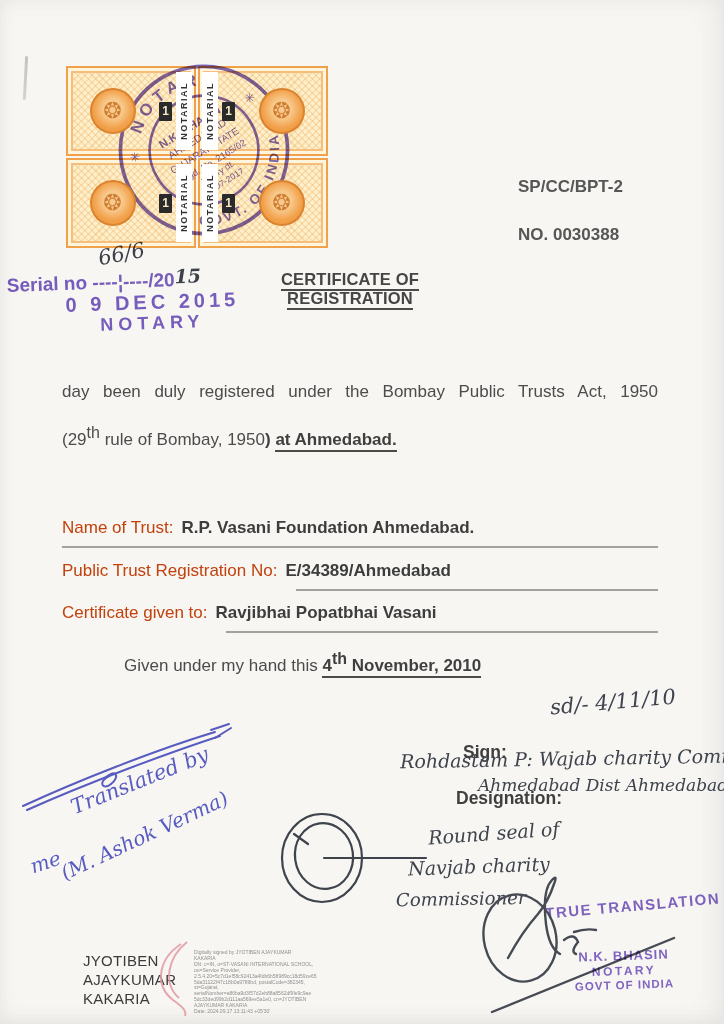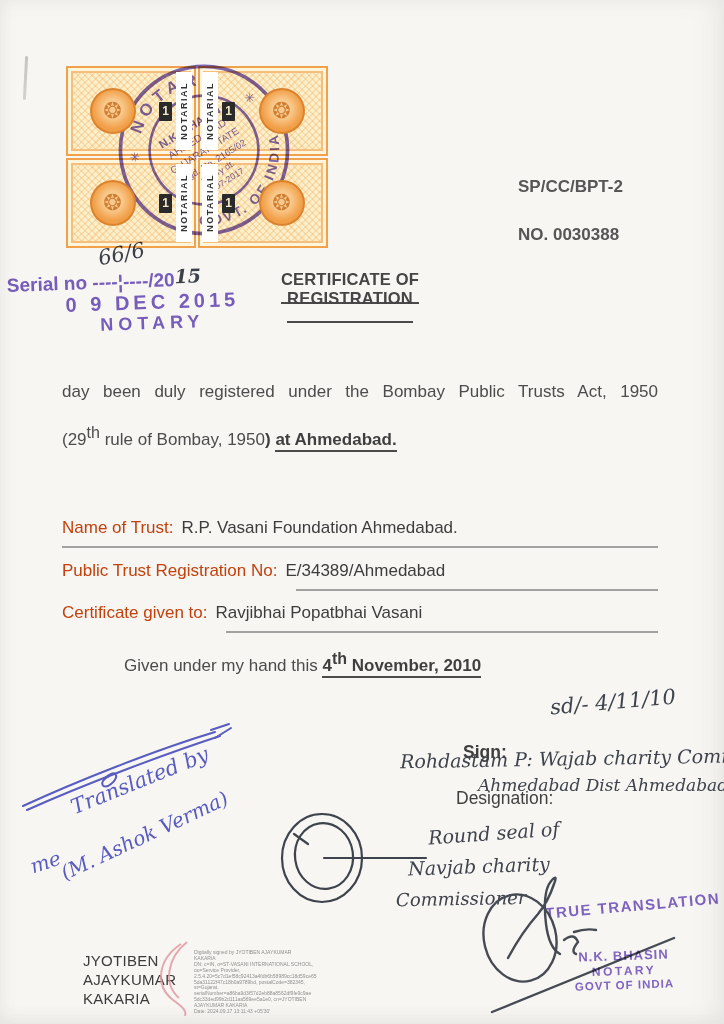--- a/index.html
+++ b/index.html
@@ -50,47 +50,47 @@
   
   .serial{left:6px;top:258px;width:230px;color:#7a5fc5;transform:rotate(-2deg);mix-blend-mode:multiply;}
   .serial-line1{position:absolute;left:0;top:12px;font-size:19px;font-weight:bold;white-space:nowrap;}
   .serial-hw{position:absolute;left:92px;top:-16px;font-size:21px;transform:rotate(-9deg);}
   .serial-yr-hw{font-size:19px;position:relative;top:-3px;}
   .serial-date{position:absolute;left:58px;top:34px;font-size:20px;font-weight:bold;letter-spacing:4px;white-space:nowrap;}
   .serial-notary{position:absolute;left:92px;top:56px;font-size:18px;font-weight:bold;letter-spacing:5px;}
 
   
   .title{left:222px;top:270px;width:256px;text-align:center;}
-  .title span{font-size:16.5px;font-weight:bold;color:#454545;border-bottom:2px solid #4a4a4a;padding-bottom:14px;letter-spacing:.2px;}
+  .title span{font-size:16.5px;font-weight:bold;color:#454545;border-bottom:2px solid #4a4a4a;padding-bottom:1px;letter-spacing:.2px;}
 
   
   .body-line{left:62px;width:596px;font-size:17px;color:#4c4c4c;}
   .body-l1{top:336px;text-indent:48px;text-align:justify;text-align-last:justify;}
   .body-l2{top:382px;text-align:justify;text-align-last:justify;}
   .body-l3{top:424px;}
 
   
   .field{left:62px;width:596px;font-size:17px;white-space:nowrap;}
   .f1{top:518px;} .f2{top:561px;} .f3{top:603px;}
   .flabel{color:#c2410c;margin-right:8px;text-align:right;}
-  .fvalue{font-weight:normal;color:#3d3d3d;text-align:right;}
+  .fvalue{font-weight:bold;color:#3d3d3d;text-align:right;}
   .frule{height:1.5px;background:#929292;opacity:.85;}
   .r1{left:62px;top:546px;width:596px;}
   .r2{left:296px;top:589px;width:362px;}
   .r3{left:226px;top:631px;width:432px;}
 
   
   .given{left:124px;top:650px;font-size:17px;}
 
   
   .sd-note{left:550px;top:690px;font-size:21px;transform:rotate(-5deg);white-space:nowrap;}
   .sign-label{left:463px;top:742px;font-size:17.5px;font-weight:bold;color:#3f3f3f;}
   .sign-hw1{left:400px;top:747px;font-size:19px;transform:rotate(-1deg);white-space:nowrap;}
   .sign-hw2{left:478px;top:775px;font-size:17px;white-space:nowrap;}
-  .designation-label{left:456px;top:788px;font-size:17.5px;font-weight:normal;color:#3f3f3f;}
+  .designation-label{left:456px;top:788px;font-size:17.5px;font-weight:bold;color:#3f3f3f;}
 
   
   .flourish{left:15px;top:722px;}
   .t1{left:72px;top:796px;font-size:21px;transform:rotate(-22deg);transform-origin:left center;white-space:nowrap;}
   .t2{left:30px;top:850px;font-size:20px;transform:rotate(-18deg);}
   .t3{left:62px;top:862px;font-size:20px;transform:rotate(-25deg);transform-origin:left center;white-space:nowrap;}
 
   
   .seal-sketch{left:278px;top:806px;}
   .sn1{left:428px;top:822px;font-size:19px;transform:rotate(-4deg);white-space:nowrap;}

